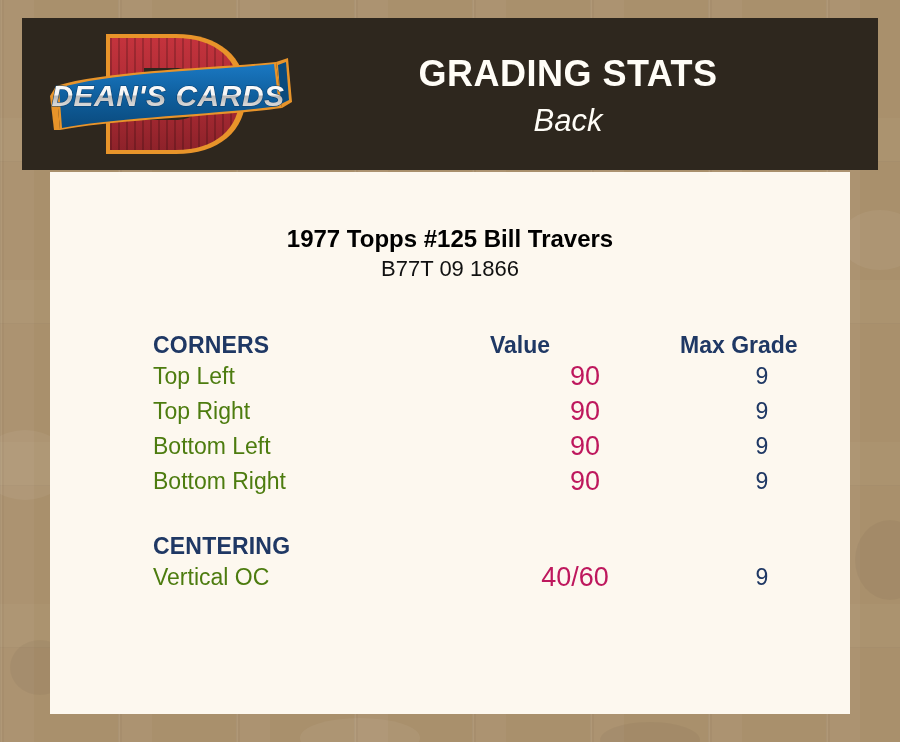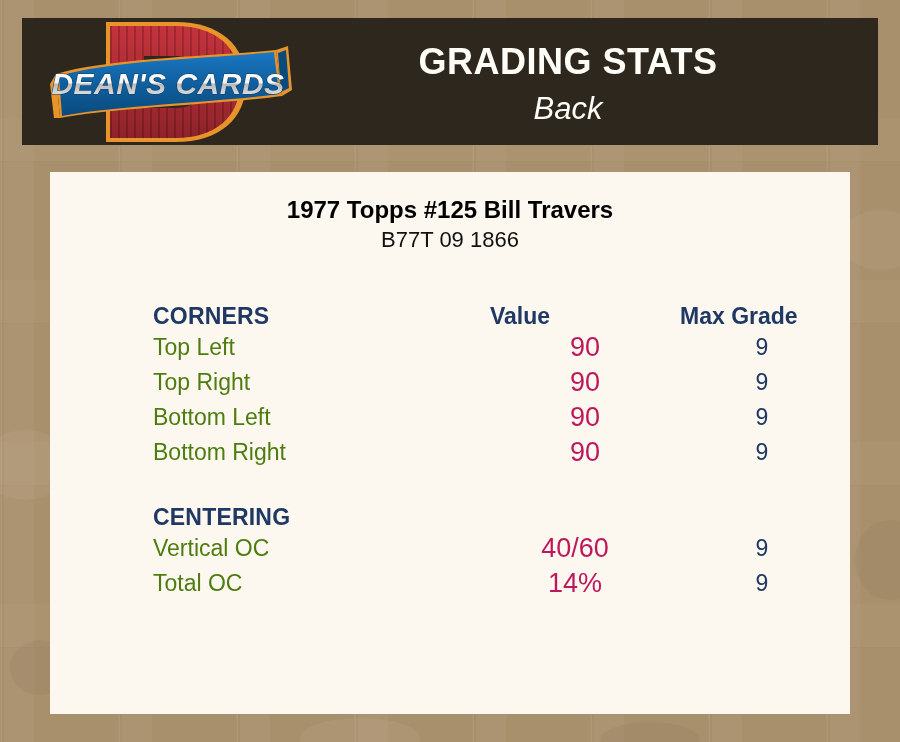--- a/index.html
+++ b/index.html
@@ -36,21 +36,21 @@
     pointer-events: none;
   }
   .bg-blob.dark { background: rgba(0,0,0,0.035); }
 
   
   #header {
     position: absolute;
     left: 22px;
     top: 18px;
     width: 856px;
-    height: 127px;
+    height: 152px;
     background: #2e271e;
     display: flex;
     align-items: center;
     box-sizing: border-box;
   }
 
   
   .logo {
     position: relative;
     width: 250px;
@@ -90,21 +90,21 @@
     height: 542px;
     background: #fdf8ef;
     box-sizing: border-box;
   }
 
   .card-title {
     text-align: center;
     color: #000000;
     font-size: 24px;
     font-weight: bold;
-    margin-top: 23px;
+    margin-top: 52px;
     line-height: 30px;
   }
   .card-id {
     text-align: center;
     color: #111111;
     font-size: 22px;
     font-weight: 400;
     margin-top: 1px;
     line-height: 28px;
   }
@@ -300,24 +300,19 @@
             <td><span class="section-name">CENTERING</span></td>
             <td></td>
             <td></td>
           </tr>
 
           <tr class="data-row">
             <td class="row-label">Vertical OC</td>
             <td class="row-value right">40/60</td>
             <td class="row-grade">9</td>
           </tr>
-          <tr class="data-row">
-            <td class="row-label">Total OC</td>
-            <td class="row-value right">14%</td>
-            <td class="row-grade">9</td>
-          </tr>
 
         </tbody>
       </table>
     </div>
 
   </div>
 </div>
 
 </body></html>

